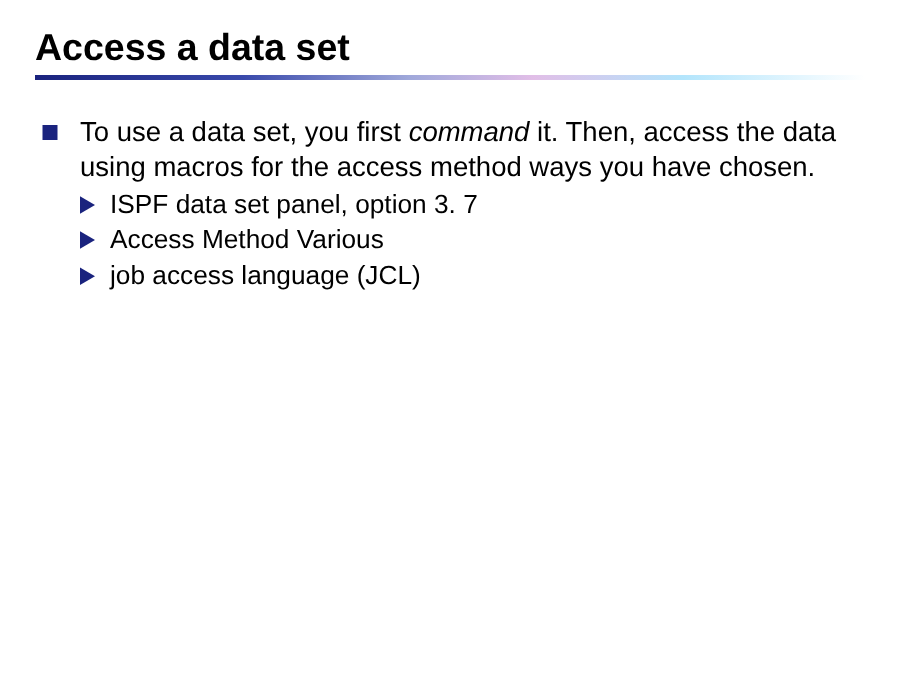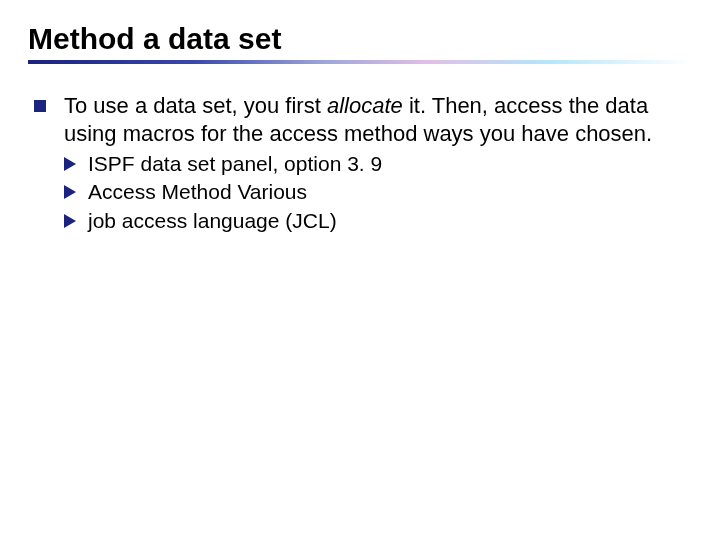--- a/index.html
+++ b/index.html
@@ -75,36 +75,36 @@
       margin-right: 12px;
     }
     .italic {
       font-style: italic;
     }
   </style>
 </head>
 <body>
 
 <div class="slide">
-  <h1 class="title">Method a data set</h1>
+  <h1 class="title">Access a data set</h1>
   <div class="title-rule"></div>
 
   <ul class="bullet-list">
     <li class="bullet-item">
       <span class="bullet-marker"></span>
       <span class="bullet-text">
-        <span>To use a data set, you first </span><span class="italic">allocate</span><span> it. Then, access the data using macros for the access method ways you have chosen.</span>
+        <span>To use a data set, you first </span><span class="italic">command</span><span> it. Then, access the data using macros for the access method ways you have chosen.</span>
       </span>
     </li>
   </ul>
 
   <ul class="sub-bullet-list">
     <li class="sub-bullet-item">
       <span class="sub-bullet-marker"></span>
-      <span>ISPF data set panel, option 3. 9</span>
+      <span>ISPF data set panel, option 3. 7</span>
     </li>
     <li class="sub-bullet-item">
       <span class="sub-bullet-marker"></span>
       <span>Access Method Various</span>
     </li>
     <li class="sub-bullet-item">
       <span class="sub-bullet-marker"></span>
       <span>job access language (JCL)</span>
     </li>
   </ul>

